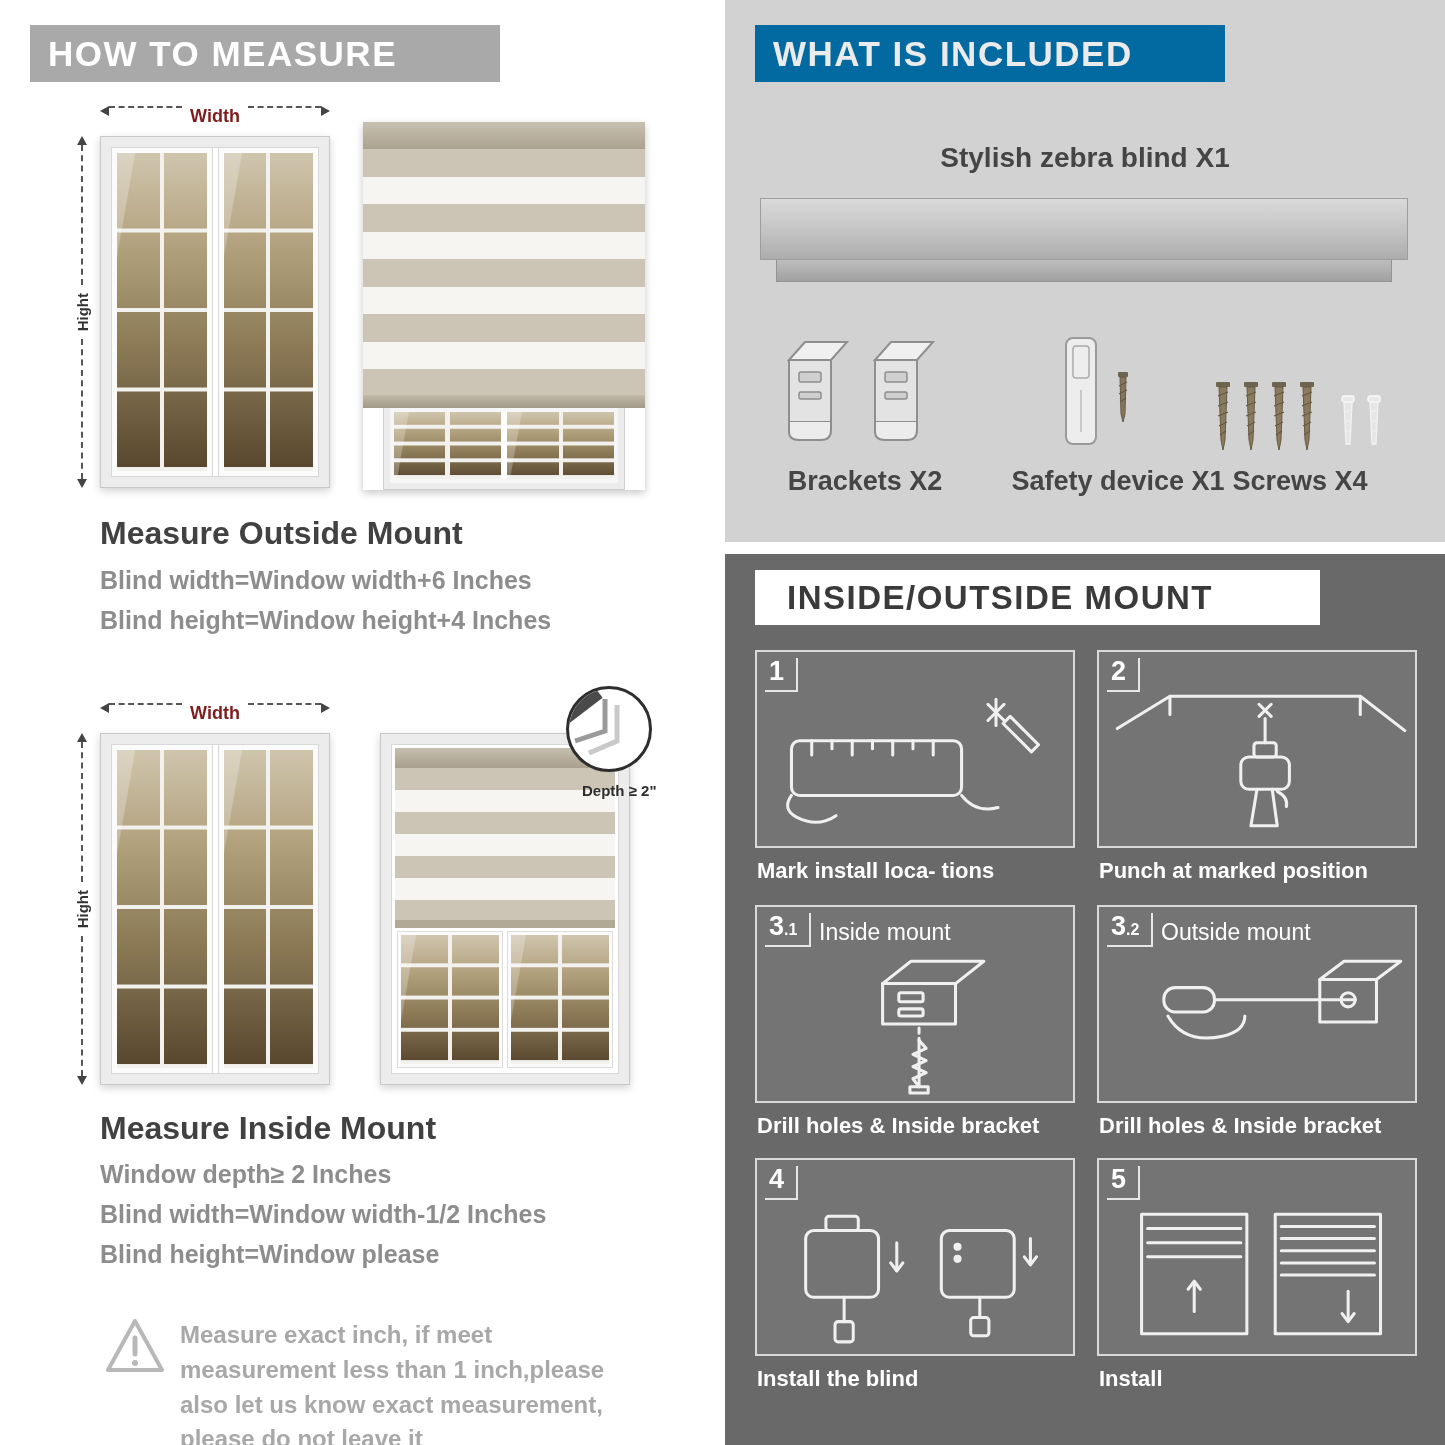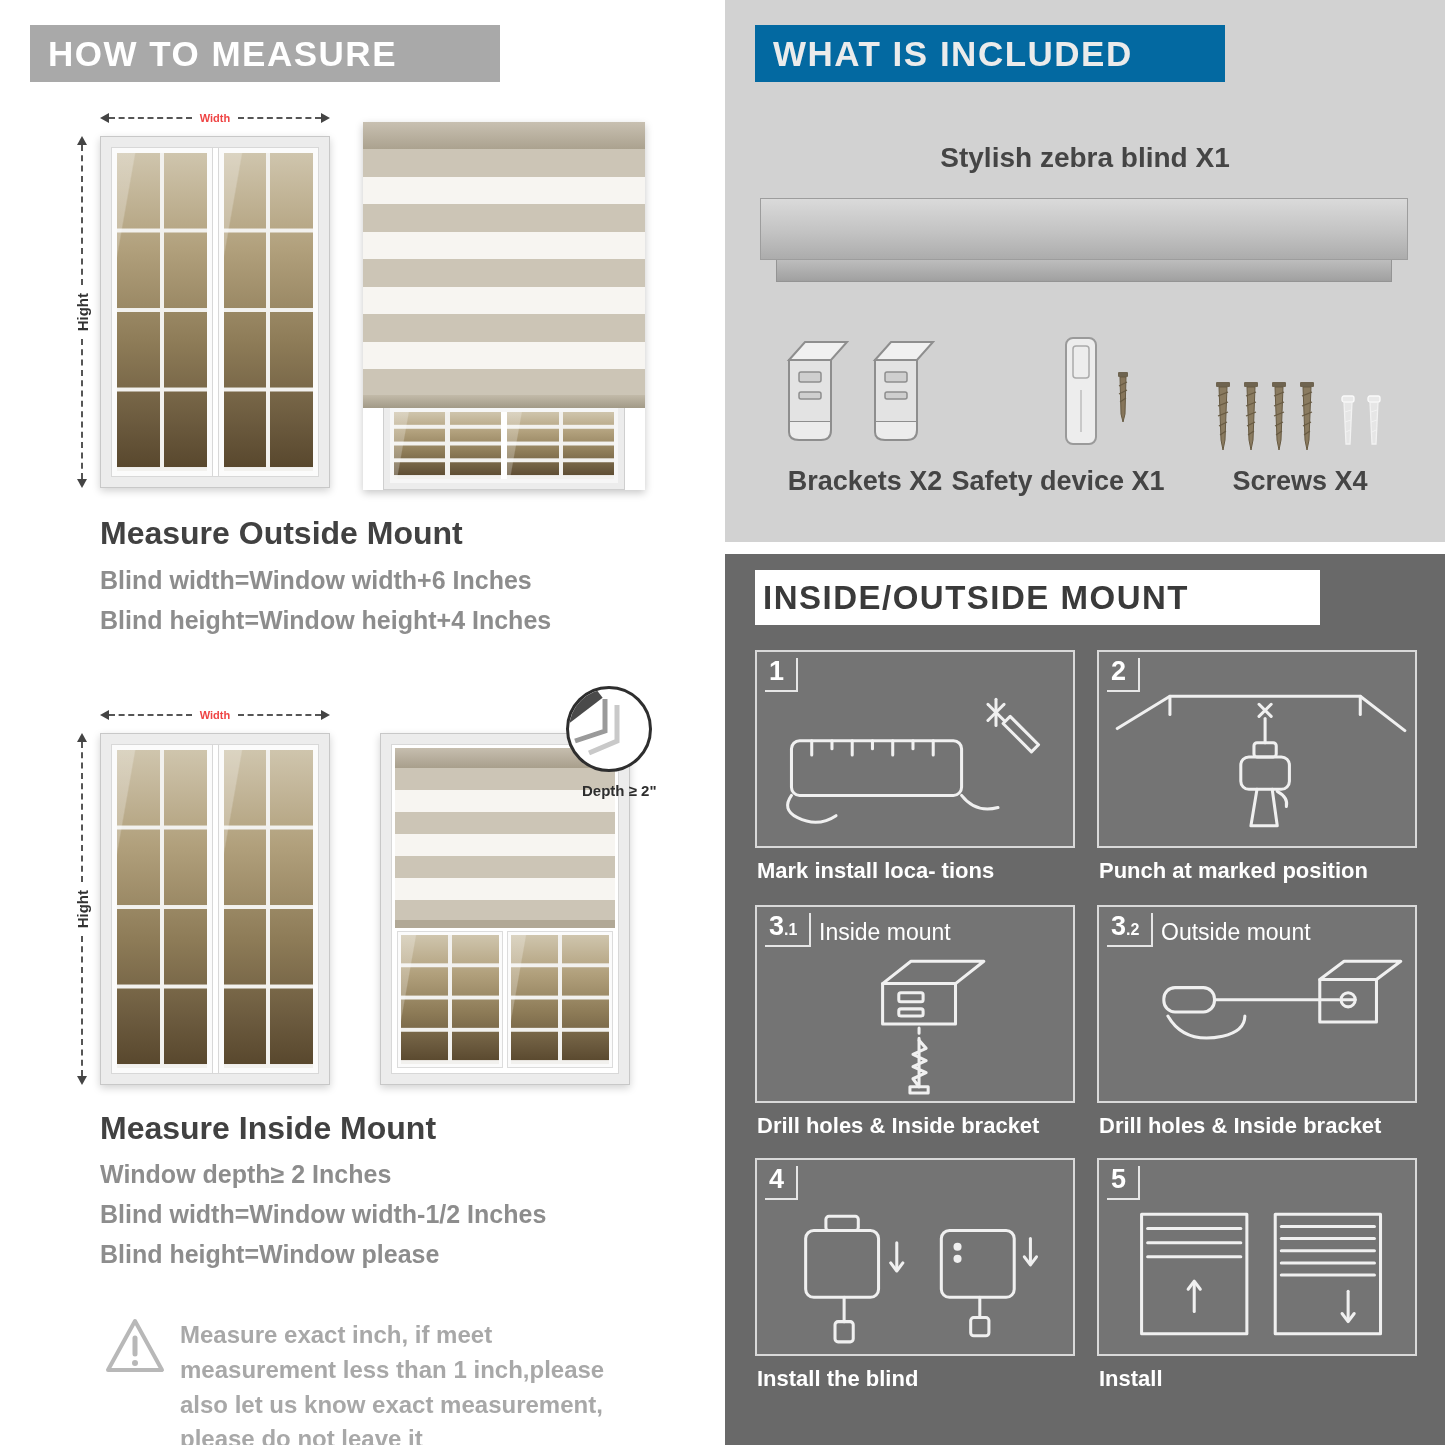--- a/index.html
+++ b/index.html
@@ -4,28 +4,28 @@
 <style>
   *{margin:0;padding:0;box-sizing:border-box}
   html,body{width:1445px;height:1445px}
   body{font-family:"Liberation Sans",sans-serif;background:#fff;position:relative;overflow:hidden;color:#3f3f3f}
   .abs{position:absolute}
 
   
   .banner{display:flex;align-items:center;font-weight:700;letter-spacing:1.5px}
   .hl-banner{left:30px;top:25px;width:470px;height:57px;background:#a9a9a9;color:#fff;font-size:35px;padding-left:18px}
   .inc-banner{left:755px;top:25px;width:470px;height:57px;background:#0369a1;color:#ebebeb;font-size:35px;padding-left:18px}
-  .mount-banner{left:755px;top:570px;width:565px;height:55px;background:#fff;color:#3a3a3a;font-size:33px;padding-left:8px}
+  .mount-banner{left:755px;top:570px;width:565px;height:55px;background:#fff;color:#3a3a3a;font-size:33px;padding-left:32px}
 
   .h-title{font-size:32px;font-weight:700;color:#414141}
   .h-line{font-size:25px;font-weight:700;color:#8d8d8d}
   .note-text{font-size:24px;font-weight:700;color:#a8a8a8;line-height:1.45}
 
   
-  .h-arrow{display:flex;align-items:center;color:#ef4444;font-size:11px;font-weight:700}
+  .h-arrow{display:flex;align-items:flex-start;color:#7f1d1d;font-size:18px;font-weight:700}
   .h-arrow .line{flex:1;border-top:2px dashed #555;height:0}
   .h-arrow .hd-l{width:0;height:0;border-top:5px solid transparent;border-bottom:5px solid transparent;border-right:9px solid #444}
   .h-arrow .hd-r{width:0;height:0;border-top:5px solid transparent;border-bottom:5px solid transparent;border-left:9px solid #444}
   .h-arrow .lbl{padding:0 8px}
   .v-arrow{display:flex;flex-direction:column;align-items:center;color:#333;font-size:15px;font-weight:700}
   .v-arrow .line{flex:1;border-left:2px dashed #555;width:0}
   .v-arrow .hd-t{width:0;height:0;border-left:5px solid transparent;border-right:5px solid transparent;border-bottom:9px solid #444}
   .v-arrow .hd-b{width:0;height:0;border-left:5px solid transparent;border-right:5px solid transparent;border-top:9px solid #444}
   .v-arrow .lbl{writing-mode:vertical-rl;transform:rotate(180deg);padding:8px 0}
 
@@ -233,21 +233,21 @@
   </defs>
   <use href="#screw" x="4" y="6"></use>
   <use href="#screw" x="32" y="6"></use>
   <use href="#screw" x="60" y="6"></use>
   <use href="#screw" x="88" y="6"></use>
   <use href="#anchor" x="130" y="20"></use>
   <use href="#anchor" x="156" y="20"></use>
 </svg>
 
 <div class="abs inc-label" style="left:775px;top:466px;width:180px">Brackets X2</div>
-<div class="abs inc-label" style="left:948px;top:466px;width:220px">Safety device X1</div>
+<div class="abs inc-label" style="left:1008px;top:466px;width:220px">Safety device X1</div>
 <div class="abs inc-label" style="left:1210px;top:466px;width:180px">Screws X4</div>
 
 <div class="abs dark-bg"></div>
 <div class="abs banner mount-banner">
   <span>INSIDE/OUTSIDE MOUNT</span>
 </div>
 
 <div class="abs step-box" style="left:755px;top:650px">
   <div class="step-num"><span>1</span><span class="sub"></span></div>
   <svg class="step-art" viewBox="0 0 300 160">

